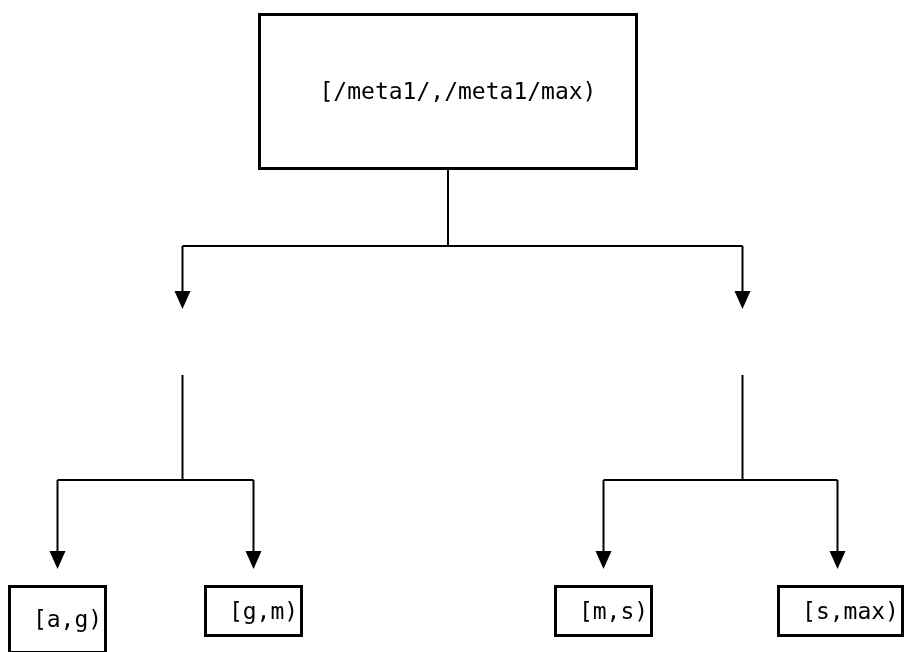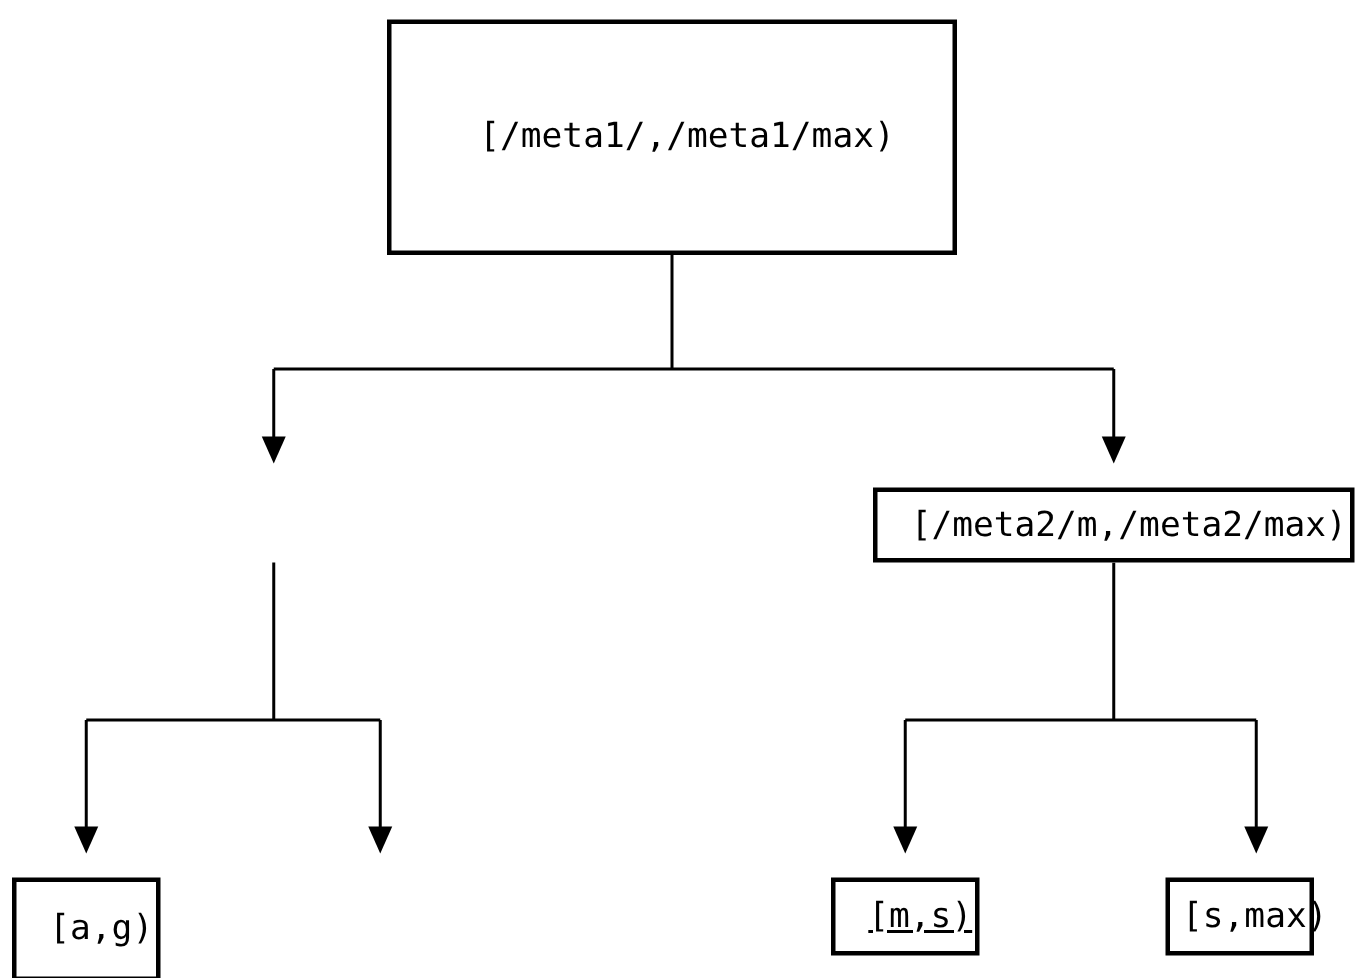--- a/index.html
+++ b/index.html
@@ -43,22 +43,22 @@
     font-size: 23px;
     line-height: 1;
     white-space: nowrap;
     padding-left: 20px;
   }
   .node-root   { left: 258px; top: 13px;  width: 380px; height: 157px; }
   .node-mid-l  { left: 22px;  top: 325px; width: 321px; height: 50px; }
   .node-mid-r  { left: 582px; top: 325px; width: 321px; height: 50px; }
   .node-leaf-1 { left: 8px;   top: 585px; width: 99px;  height: 69px; }
   .node-leaf-2 { left: 204px; top: 585px; width: 99px;  height: 52px; }
-  .node-leaf-3 { left: 554px; top: 585px; width: 99px;  height: 52px; text-decoration: underline; }
-  .node-leaf-4 { left: 777px; top: 585px; width: 99px; height: 52px; }
+  .node-leaf-3 { left: 554px; top: 585px; width: 99px;  height: 52px; }
+  .node-leaf-4 { left: 777px; top: 585px; width: 127px; height: 52px; }
 </style>
 </head>
 <body>
 
 <div class="canvas">
 
   <svg class="edges-svg" viewBox="0 0 912 652" xmlns="http://www.w3.org/2000/svg">
 
     <g>
       <path d="M448,170 L448,246 M182.5,246 L742.5,246"></path>
@@ -95,28 +95,28 @@
       <path d="M837.5,480 L837.5,552"></path>
       <polygon points="829.5,551 845.5,551 837.5,569"></polygon>
     </g>
   </svg>
 
   <div class="node node-root">
     <span>[/meta1/,/meta1/max)</span>
   </div>
 
 
-  <div class="node node-mid-r">
-    <span>[/meta2/m,/meta2/max)</span>
-  </div>
 
   <div class="node node-leaf-1">
     <span>[a,g)</span>
   </div>
 
+  <div class="node node-leaf-2">
+    <span>[g,m)</span>
+  </div>
 
   <div class="node node-leaf-3">
     <span>[m,s)</span>
   </div>
 
   <div class="node node-leaf-4">
     <span>[s,max)</span>
   </div>
 
 </div>

